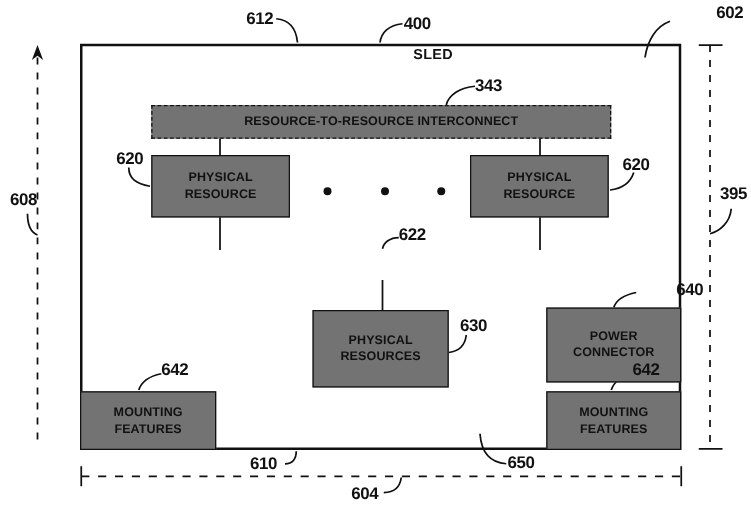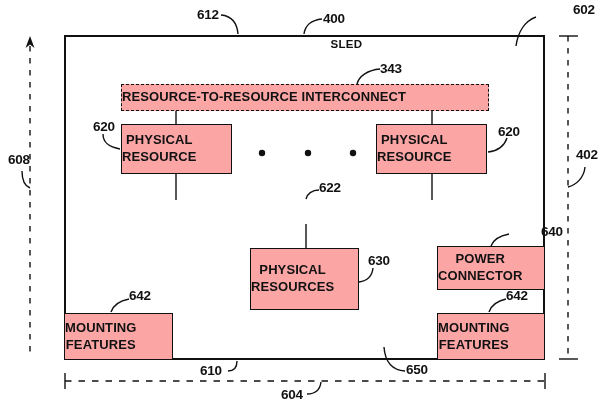--- a/index.html
+++ b/index.html
@@ -7,23 +7,23 @@
   .stage {
     position: relative; width: 601px; height: 406px; background: #ffffff;
     font-family: "Liberation Sans", sans-serif; color: #111; overflow: hidden;
   }
   .outer-box {
     position: absolute; left: 64px; top: 35px; width: 481px; height: 325px;
     border: 2px solid #111; background: transparent; z-index: 1;
   }
   svg.overlay { position: absolute; left: 0; top: 0; z-index: 1; }
   .box {
-    position: absolute; background: #fca5a5; border: 1.6px solid #111;
-    display: flex; align-items: center; 
-    text-align: center; font-weight: bold; font-size: 13px; line-height: 1.3;
+    position: absolute; background: #737373; border: 1.6px solid #111;
+    display: flex; align-items: center; justify-content: center;
+    text-align: center; font-weight: bold; font-size: 10px; line-height: 1.3;
     white-space: pre-line; letter-spacing: 0.1px; z-index: 2;
   }
   .box.dashed { border: 1.6px dashed #111; }
   .sled-title {
     position: absolute; left: 64px; top: 38px; width: 481px; text-align: center;
     font-weight: bold; font-size: 11.5px; letter-spacing: 0.3px; z-index: 2; margin-left: 42px;
   }
   .ref {
     position: absolute; font-weight: bold; font-size: 13.5px;
     letter-spacing: -0.3px; z-index: 3;
@@ -107,21 +107,21 @@
     <span>PHYSICAL
 RESOURCE</span>
   </div>
 
 
   <div class="box" style="left:250px; top:248px; width:109px; height:62px;">
     <span>PHYSICAL
 RESOURCES</span>
   </div>
 
-  <div class="box" style="left:437px; top:246px; width:108px; height:44px;">
+  <div class="box" style="left:437px; top:246px; width:108px; height:60px;">
     <span>POWER
 CONNECTOR</span>
   </div>
 
   <div class="box" style="left:64px; top:313px; width:109px; height:47px;">
     <span>MOUNTING
 FEATURES</span>
   </div>
 
   <div class="box" style="left:437px; top:313px; width:108px; height:47px;">
@@ -137,15 +137,15 @@
   <span class="ref" style="left:498px; top:124px;">620</span>
   <span class="ref" style="left:319px; top:180px;">622</span>
   <span class="ref" style="left:368px; top:253px;">630</span>
   <span class="ref" style="left:509px; top:224px;margin-left:32px;">640</span>
   <span class="ref" style="left:506px; top:288px;">642</span>
   <span class="ref" style="left:129px; top:288px;">642</span>
   <span class="ref" style="left:200px; top:363px;">610</span>
   <span class="ref" style="left:406px; top:362px;text-align:center;">650</span>
   <span class="ref" style="left:281px; top:387px;">604</span>
   <span class="ref" style="left:8px;   top:152px;">608</span>
-  <span class="ref" style="left:576px; top:147px;">402</span>
+  <span class="ref" style="left:576px; top:147px;">395</span>
 
 </div>
 
 </body></html>

